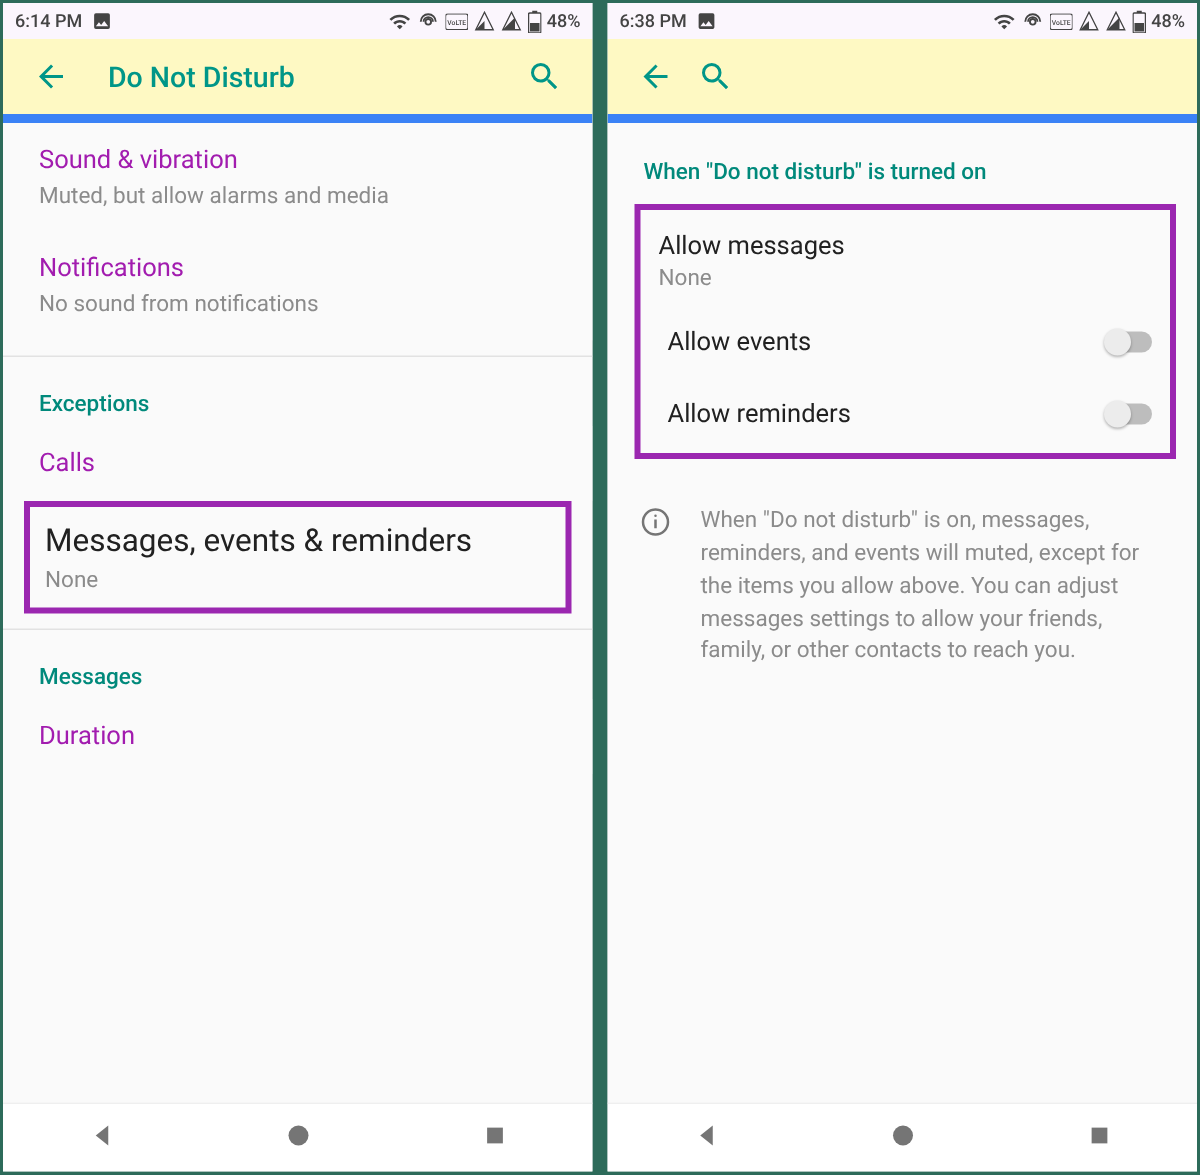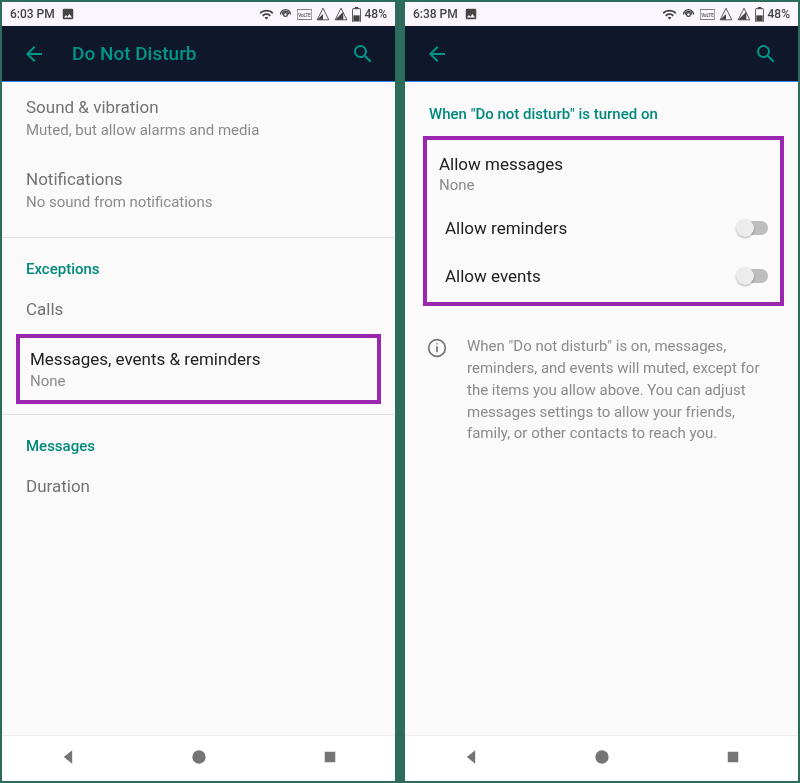--- a/index.html
+++ b/index.html
@@ -31,26 +31,25 @@
     font-size: 12px;
     font-weight: 500;
     color: #444;
   }
   .status-left { display: flex; align-items: center; gap: 6px; }
   .status-right { display: flex; align-items: center; gap: 4px; }
   .status-right svg { display: block; }
   
   .app-bar {
     height: 56px;
-    background: #0f172a;
+    background: #fef9c3;
     display: flex;
     align-items: center;
     padding: 0 12px;
-    border-bottom: 1px solid #3b82f6;
-    justify-content: space-between;
+    border-bottom: 6px solid #3b82f6;
   }
   .back-btn {
     width: 40px; height: 40px;
     display: flex; align-items: center; justify-content: center;
     color: #009688;
   }
   .app-title {
     flex: 1;
     font-size: 19px;
     font-weight: 500;
@@ -77,40 +76,40 @@
     font-weight: 500;
     color: #00897b;
   }
   .section-header.wrap { line-height: 1.35; }
   .list-item {
     padding: 14px 24px;
     background: #fafafa;
   }
   .list-item .title {
     font-size: 17px;
-    color: #737373;
+    color: #a21caf;
     line-height: 1.3;
   }
   .list-item .subtitle {
     font-size: 15px;
     color: #8b8b8b;
     line-height: 1.35;
     margin-top: 2px;
   }
   .divider {
     height: 1px;
     background: #e2e2e2;
     margin-top: 10px;
   }
   .highlight-box {
     border: 4px solid #9b27b0;
     margin: 0 14px 10px 14px;
     padding: 10px 10px 10px 10px;
   }
-  .highlight-box .title { font-size: 17px; color: #212121; line-height:1.3;}
+  .highlight-box .title { font-size: 21px; color: #212121; line-height:1.3;}
   .highlight-box .subtitle { font-size:15px; color:#8b8b8b; margin-top:2px;}
   .switch-row {
     display: flex;
     align-items: center;
     justify-content: space-between;
     padding: 14px 6px 14px 8px;
   }
   .switch-row .title { font-size: 17px; color: #212121; }
   .switch {
     width: 34px; height: 20px; position: relative;
@@ -158,21 +157,21 @@
   .hl2 .msg-row { padding: 10px 6px 10px 2px; }
   .hl2 .msg-row .title { font-size: 17px; color:#212121; }
   .hl2 .msg-row .subtitle { font-size:15px; color:#8b8b8b; margin-top:2px;}
 </style>
 </head>
 <body>
 
 <div class="phone">
   <div class="status-bar">
     <div class="status-left">
-      <span>6:03 PM</span>
+      <span>6:14 PM</span>
       <svg width="14" height="14" viewBox="0 0 24 24" fill="#444">
           <path d="M21 19V5a2 2 0 0 0-2-2H5a2 2 0 0 0-2 2v14a2 2 0 0 0 2 2h14a2 2 0 0 0 2-2zM8.5 13.5l2.5 3 3.5-4.5L19 18H5l3.5-4.5z"></path>
         </svg>
     </div>
     <div class="status-right">
       <svg width="15" height="15" viewBox="0 0 24 24" fill="#444">
           <path d="M1 9l2 2c4.97-4.97 13.03-4.97 18 0l2-2C16.93 2.93 7.08 2.93 1 9zm8 8l3 3 3-3a4.24 4.24 0 0 0-6 0zm-4-4l2 2a7.07 7.07 0 0 1 10 0l2-2C15.14 9.14 8.87 9.14 5 13z"></path>
         </svg>
       <svg width="15" height="15" viewBox="0 0 24 24" fill="none" stroke="#444" stroke-width="2">
           <circle cx="12" cy="12" r="3"></circle>
@@ -311,28 +310,28 @@
 
   <div class="content">
     <div class="section-header wrap">When "Do not disturb" is turned on</div>
 
     <div class="hl2">
       <div class="msg-row">
         <div class="title">Allow messages</div>
         <div class="subtitle">None</div>
       </div>
       <div class="switch-row">
-        <div class="title">Allow reminders</div>
+        <div class="title">Allow events</div>
         <div class="switch">
           <div class="switch-track"></div>
           <div class="switch-thumb"></div>
         </div>
       </div>
       <div class="switch-row">
-        <div class="title">Allow events</div>
+        <div class="title">Allow reminders</div>
         <div class="switch">
           <div class="switch-track"></div>
           <div class="switch-thumb"></div>
         </div>
       </div>
     </div>
 
     <div class="info-block">
       <div class="info-icon">
         <svg width="20" height="20" viewBox="0 0 24 24" fill="none" stroke="#757575" stroke-width="2">

